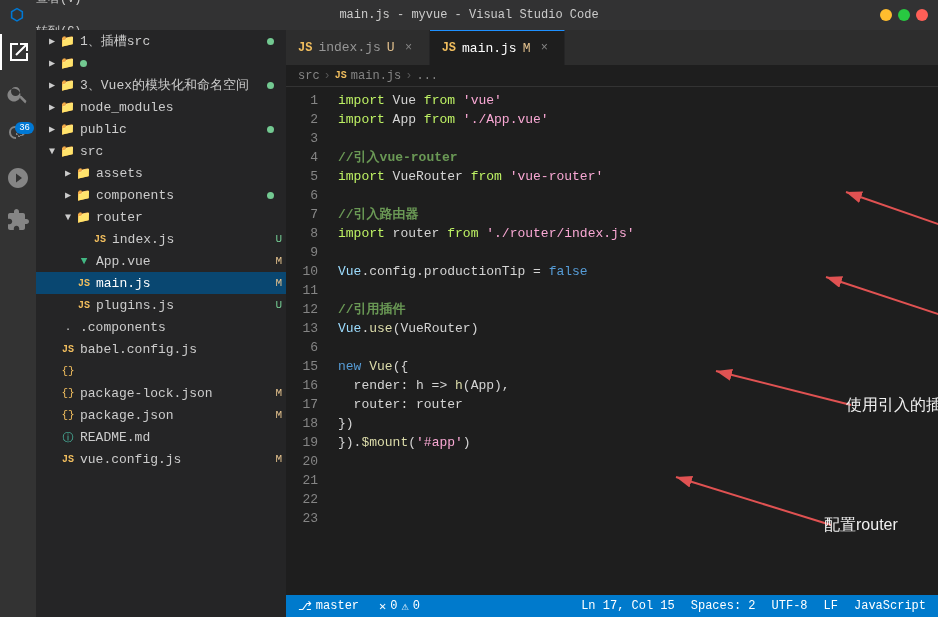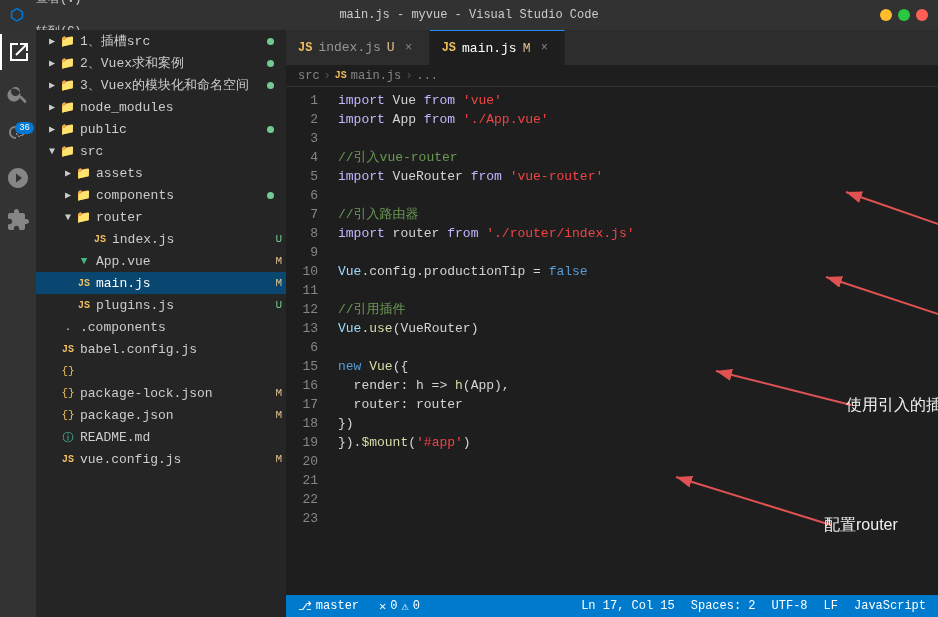--- a/index.html
+++ b/index.html
@@ -281,25 +281,25 @@
     #code-content::-webkit-scrollbar-thumb { background: #424242; }
 
     .code-line {
       white-space: pre;
       height: 19px;
       display: flex;
       align-items: center;
     }
 
     
-    .kw { color: #c4b5fd; text-align: center; }
+    .kw { color: #bef264; text-align: center; }
     .kw2 { color: #569cd6; }
-    .str { color: #ef4444; }
+    .str { color: #f9a8d4; }
     .fn { color: #dcdcaa; }
-    .cm { color: #6a9955; }
+    .cm { color: #6a9955; font-weight: bold; }
     .var { color: #9cdcfe; }
     .plain { color: #d4d4d4; }
 
     
     #annotations {
       position: absolute;
       top: 0;
       left: 0;
       width: 100%;
       height: 100%;
@@ -408,21 +408,20 @@
           <span class="indent" style="width: 8px; display: inline-block;"></span>
           <span class="arrow">▶</span>
           <span class="file-icon" style="color: rgb(232, 191, 106); font-size: 12px;">📁</span>
           <span class="item-label">1、插槽src</span>
           <span style="width: 7px; height: 7px; border-radius: 50%; background: rgb(115, 201, 145); display: inline-block; flex-shrink: 0; margin-right: 8px;"></span>
         </div>
         <div class="tree-item">
           <span class="indent" style="width: 8px; display: inline-block;"></span>
           <span class="arrow">▶</span>
           <span class="file-icon" style="color: rgb(232, 191, 106); font-size: 12px;">📁</span>
-          <span class="item-label">2、Vuex求和案例</span>
           <span style="width: 7px; height: 7px; border-radius: 50%; background: rgb(115, 201, 145); display: inline-block; flex-shrink: 0; margin-right: 8px;"></span>
         </div>
         <div class="tree-item">
           <span class="indent" style="width: 8px; display: inline-block;"></span>
           <span class="arrow">▶</span>
           <span class="file-icon" style="color: rgb(232, 191, 106); font-size: 12px;">📁</span>
           <span class="item-label">3、Vuex的模块化和命名空间</span>
           <span style="width: 7px; height: 7px; border-radius: 50%; background: rgb(115, 201, 145); display: inline-block; flex-shrink: 0; margin-right: 8px;"></span>
         </div>
         <div class="tree-item">

